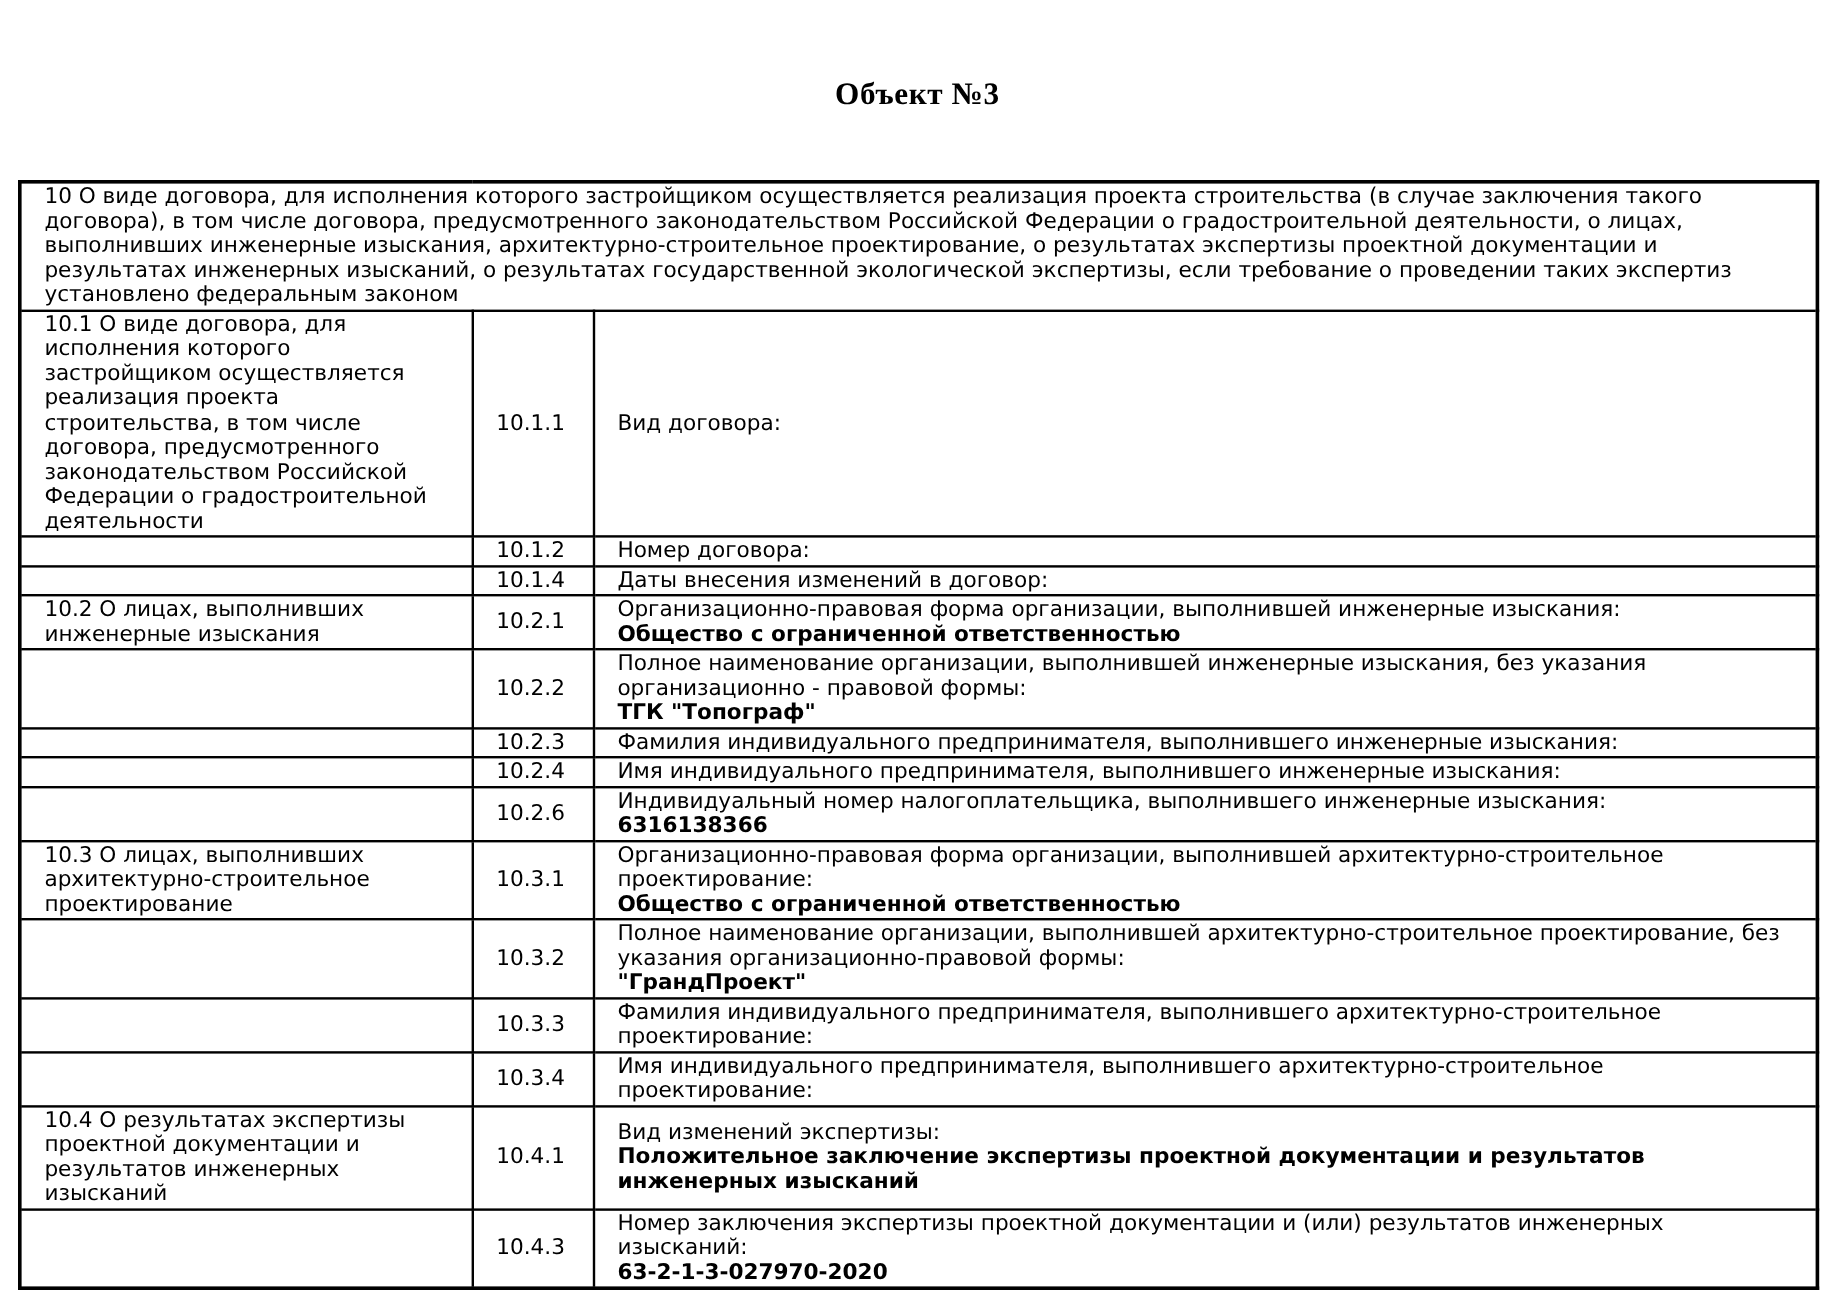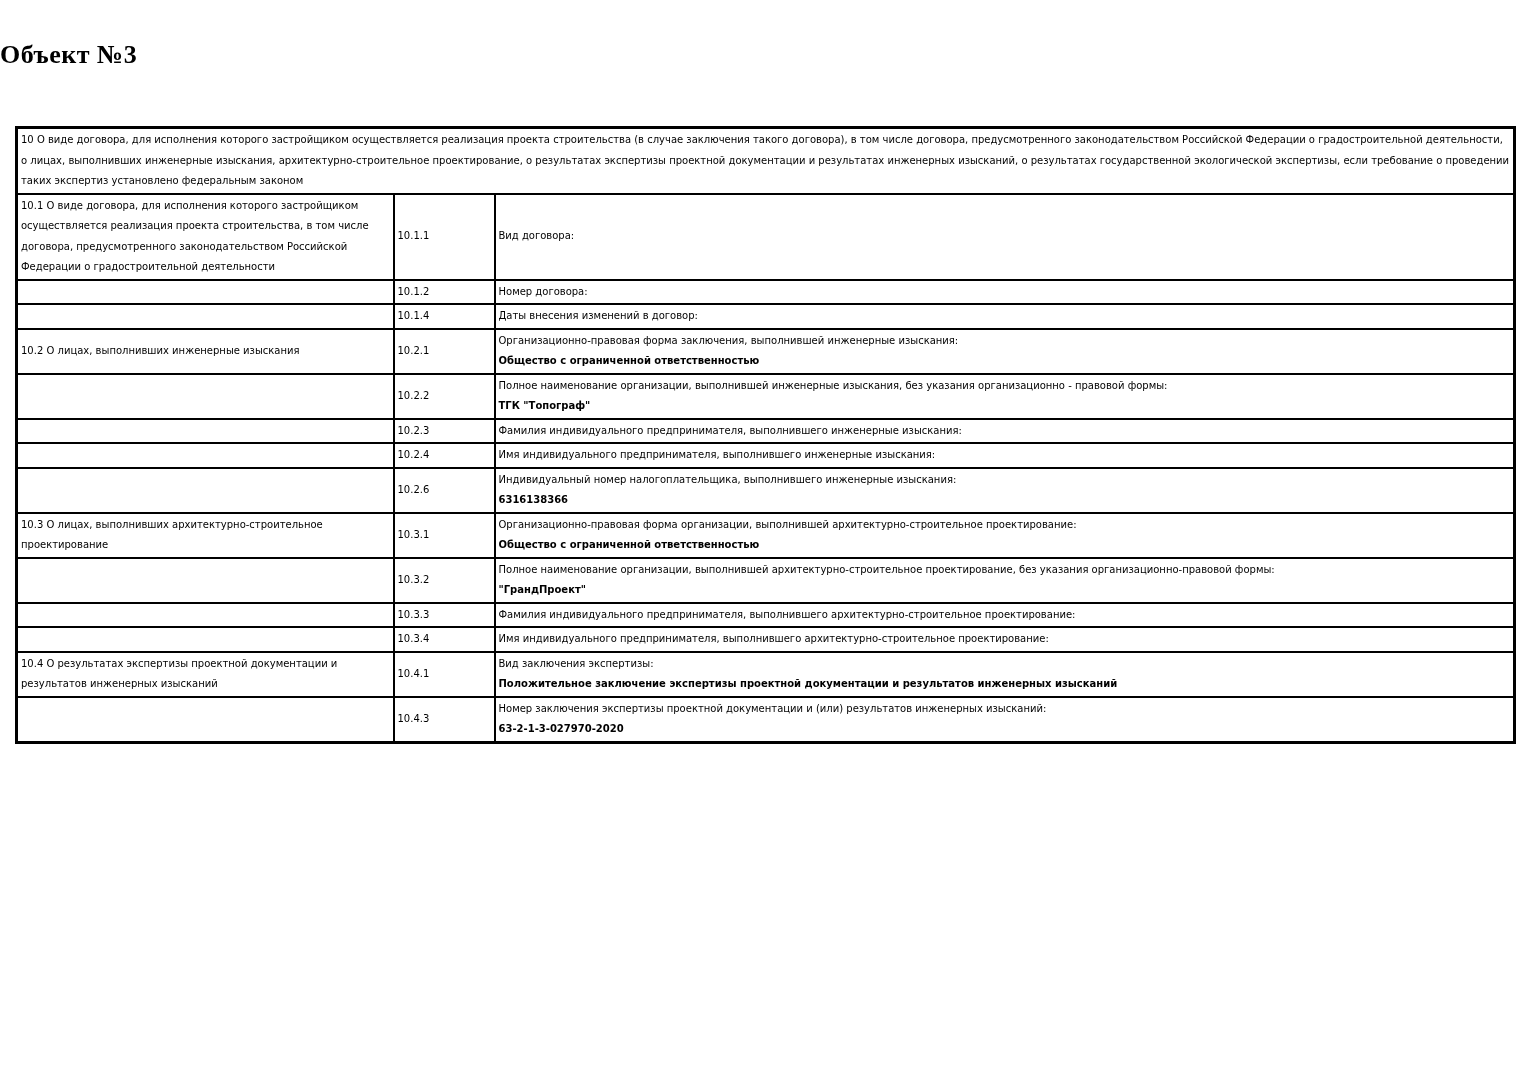--- a/index.html
+++ b/index.html
@@ -9,38 +9,38 @@
     color: #000000;
     font-family: "DejaVu Sans", sans-serif;
   }
   body {
     width: 1529px;
     height: 1080px;
     overflow: hidden;
   }
   .page-title {
     margin: 0;
-    padding-top: 40px;
-    text-align: left;
+    padding-top: 64px;
+    text-align: center;
     font-family: "Liberation Serif", serif;
     font-weight: bold;
     font-size: 26px;
     letter-spacing: 0.5px;
   }
   table.decl {
     border-collapse: collapse;
     table-layout: fixed;
     width: 1498px;
     margin: 56px 0 0 15px;
     border: 3px solid #000;
   }
   table.decl td {
     border: 2px solid #000;
-    padding: 1px 3px;
-    font-size: 10px;
+    padding: 1px 19px;
+    font-size: 18px;
     line-height: 20.5px;
     vertical-align: middle;
     word-wrap: break-word;
   }
   td.section-header-cell {
     vertical-align: top;
   }
   td.desc {
     vertical-align: top;
   }
@@ -84,21 +84,21 @@
         <td class="desc"></td>
         <td class="code-cell">10.1.4</td>
         <td>
           <div>Даты внесения изменений в договор:</div>
         </td>
       </tr>
       <tr>
         <td class="desc">10.2 О лицах, выполнивших инженерные изыскания</td>
         <td class="code-cell">10.2.1</td>
         <td>
-          <div>Организационно-правовая форма заключения, выполнившей инженерные изыскания:</div>
+          <div>Организационно-правовая форма организации, выполнившей инженерные изыскания:</div>
           <div class="val">Общество с ограниченной ответственностью</div>
         </td>
       </tr>
       <tr>
         <td class="desc"></td>
         <td class="code-cell">10.2.2</td>
         <td>
           <div>Полное наименование организации, выполнившей инженерные изыскания, без указания организационно - правовой формы:</div>
           <div class="val">ТГК "Топограф"</div>
         </td>
@@ -152,21 +152,21 @@
         <td class="desc"></td>
         <td class="code-cell">10.3.4</td>
         <td>
           <div>Имя индивидуального предпринимателя, выполнившего архитектурно-строительное проектирование:</div>
         </td>
       </tr>
       <tr>
         <td class="desc">10.4 О результатах экспертизы проектной документации и результатов инженерных изысканий</td>
         <td class="code-cell">10.4.1</td>
         <td>
-          <div>Вид заключения экспертизы:</div>
+          <div>Вид изменений экспертизы:</div>
           <div class="val">Положительное заключение экспертизы проектной документации и результатов инженерных изысканий</div>
         </td>
       </tr>
       <tr>
         <td class="desc"></td>
         <td class="code-cell">10.4.3</td>
         <td>
           <div>Номер заключения экспертизы проектной документации и (или) результатов инженерных изысканий:</div>
           <div class="val">63-2-1-3-027970-2020</div>
         </td>

